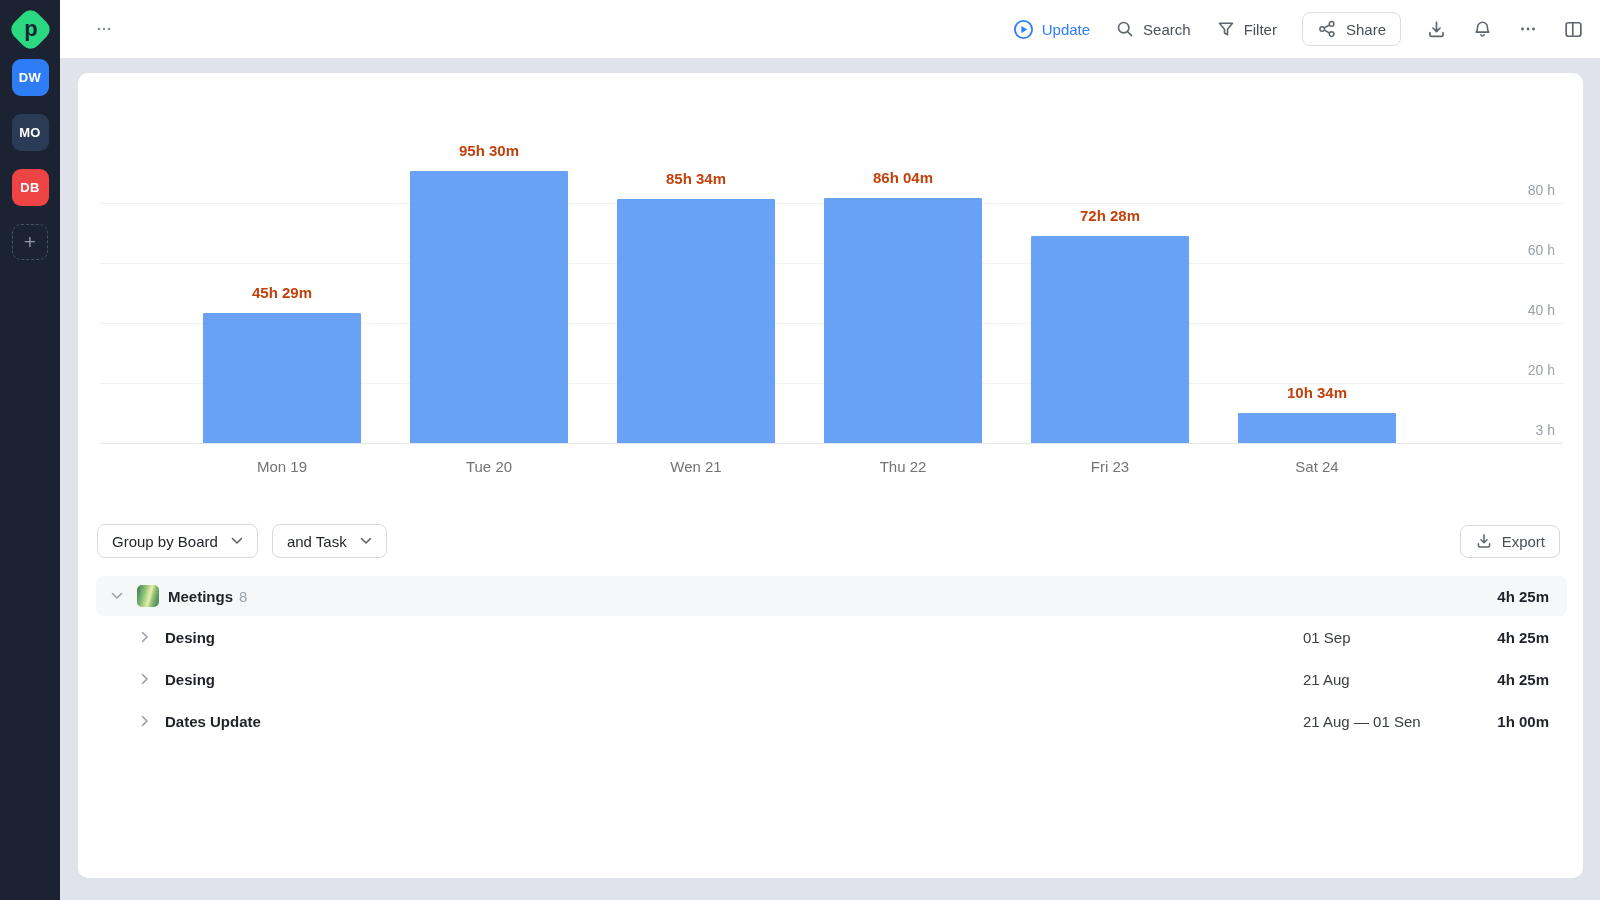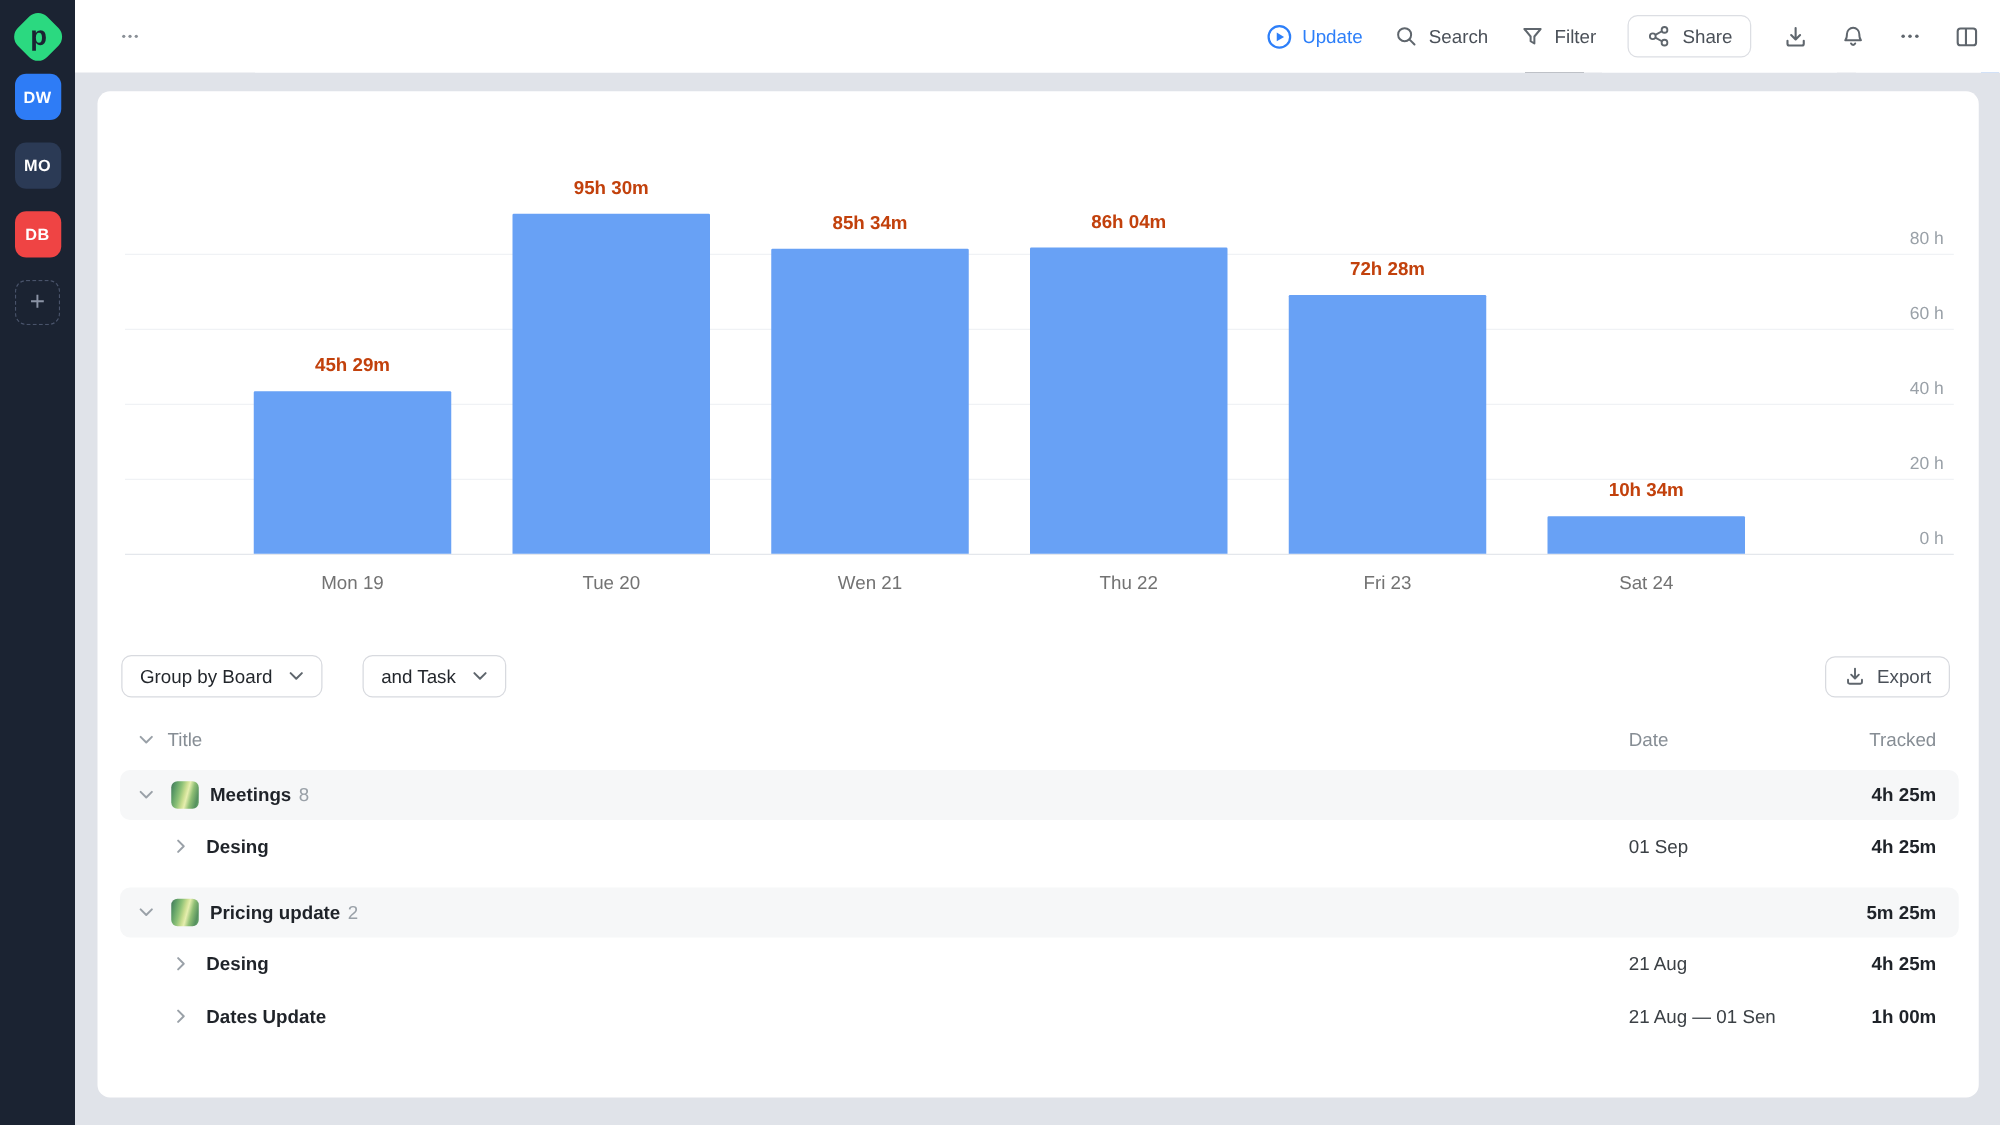--- a/index.html
+++ b/index.html
@@ -35,21 +35,21 @@
   
   .chart{position:absolute;left:0;top:0;width:1505px;height:420px;}
   .gridline{position:absolute;left:22px;width:1463px;height:1px;background:#f0f2f5;}
   .gridline.baseline{background:#e4e7ec;}
   .ylabel{position:absolute;right:28px;width:70px;height:18px;line-height:18px;text-align:right;
     font-size:14px;color:#9aa1a8;}
   .bar{position:absolute;width:158px;border-radius:1px 1px 0 0;cursor:pointer;}
   .bar-value{position:absolute;width:158px;height:20px;line-height:20px;text-align:center;font-size:15px;color:#c2410c;font-weight:bold;}
   .xlabel{position:absolute;width:158px;top:384px;height:20px;line-height:20px;text-align:center;font-size:15px;color:#737373;}
   
-  .controls{position:absolute;left:19px;top:451px;width:1463px;display:flex;align-items:center;gap:32px;}
+  .controls{position:absolute;left:19px;top:451px;width:1463px;display:flex;align-items:center;gap:14px;}
   .dropdown{display:flex;align-items:center;gap:13px;height:34px;padding:0 14px;border:1px solid #d8dadf;
     border-radius:8px;font-size:15px;color:#23272c;cursor:pointer;background:#fff;box-sizing:border-box;}
   .export-btn{margin-left:auto;display:flex;align-items:center;gap:9px;height:33px;padding:0 14px;
     border:1px solid #d8dadf;border-radius:8px;font-size:15px;color:#4a5058;cursor:pointer;background:#fff;box-sizing:border-box;}
   
   .table{position:absolute;left:18px;top:499px;width:1471px;}
   .thead{position:relative;height:40px;display:flex;align-items:center;font-size:15px;color:#868d94;}
   .thead .chev{position:absolute;left:15px;display:flex;}
   .thead .col-title{position:absolute;left:38px;}
   .cell-date{position:absolute;left:1207px;font-size:15px;color:#3b4045;}
@@ -145,21 +145,21 @@
       </svg>
     </span>
   </div>
 </header>
 
 <div class="main">
   <div class="card">
 
     <div class="chart">
         <div class="gridline baseline" style="top: 370px;"></div>
-        <div class="ylabel" style="top: 348px;">0 h</div>
+        <div class="ylabel" style="top: 348px;">3 h</div>
         <div class="gridline" style="top: 310px;"></div>
         <div class="ylabel" style="top: 288px;">20 h</div>
         <div class="gridline" style="top: 250px;"></div>
         <div class="ylabel" style="top: 228px;">40 h</div>
         <div class="gridline" style="top: 190px;"></div>
         <div class="ylabel" style="top: 168px;">60 h</div>
         <div class="gridline" style="top: 130px;"></div>
         <div class="ylabel" style="top: 108px;">80 h</div>
         <div class="bar" style="left: 125px; top: 240px; width: 158px; height: 130px; background: rgb(104, 161, 245);"></div>
         <div class="bar-value" style="left: 125px; top: 210px;">45h 29m</div>
@@ -197,30 +197,20 @@
       <button class="export-btn">
         <svg width="18" height="18" viewBox="0 0 20 20" fill="none" stroke="#5f666d" stroke-width="1.7" stroke-linecap="round" stroke-linejoin="round">
           <path d="M10 3.2 V11.6 M6.6 8.6 L10 12 L13.4 8.6"></path>
           <path d="M3.8 13 V15.2 A1.4 1.4 0 0 0 5.2 16.6 H14.8 A1.4 1.4 0 0 0 16.2 15.2 V13"></path>
         </svg>
         <span>Export</span>
       </button>
     </div>
 
     <div class="table">
-      <div class="thead">
-        <span class="chev">
-          <svg width="12" height="8" viewBox="0 0 12 8" fill="none" stroke="#9aa1a8" stroke-width="1.6" stroke-linecap="round" stroke-linejoin="round">
-              <path d="M1.5 1.5 L6 6 L10.5 1.5"></path>
-            </svg>
-        </span>
-        <span class="col-title">Title</span>
-        <span class="cell-date">Date</span>
-        <span class="cell-tracked">Tracked</span>
-      </div>
 
       <div class="group-row mt4">
         <span class="chev">
           <svg width="12" height="8" viewBox="0 0 12 8" fill="none" stroke="#9aa1a8" stroke-width="1.6" stroke-linecap="round" stroke-linejoin="round">
               <path d="M1.5 1.5 L6 6 L10.5 1.5"></path>
             </svg>
         </span>
         <span class="board-thumb"></span>
         <span class="group-name">
           <span>Meetings</span><span class="count">8</span>
@@ -231,32 +221,20 @@
         <span class="chev">
           <svg width="8" height="12" viewBox="0 0 8 12" fill="none" stroke="#9aa1a8" stroke-width="1.6" stroke-linecap="round" stroke-linejoin="round">
               <path d="M1.5 1.5 L6 6 L1.5 10.5"></path>
             </svg>
         </span>
         <span class="task-name">Desing</span>
         <span class="cell-date">01 Sep</span>
         <span class="cell-tracked">4h 25m</span>
       </div>
 
-      <div class="group-row mt12">
-        <span class="chev">
-          <svg width="12" height="8" viewBox="0 0 12 8" fill="none" stroke="#9aa1a8" stroke-width="1.6" stroke-linecap="round" stroke-linejoin="round">
-              <path d="M1.5 1.5 L6 6 L10.5 1.5"></path>
-            </svg>
-        </span>
-        <span class="board-thumb"></span>
-        <span class="group-name">
-          <span>Pricing update</span><span class="count">2</span>
-        </span>
-        <span class="cell-tracked">5m 25m</span>
-      </div>
       <div class="task-row">
         <span class="chev">
           <svg width="8" height="12" viewBox="0 0 8 12" fill="none" stroke="#9aa1a8" stroke-width="1.6" stroke-linecap="round" stroke-linejoin="round">
               <path d="M1.5 1.5 L6 6 L1.5 10.5"></path>
             </svg>
         </span>
         <span class="task-name">Desing</span>
         <span class="cell-date">21 Aug</span>
         <span class="cell-tracked">4h 25m</span>
       </div>

